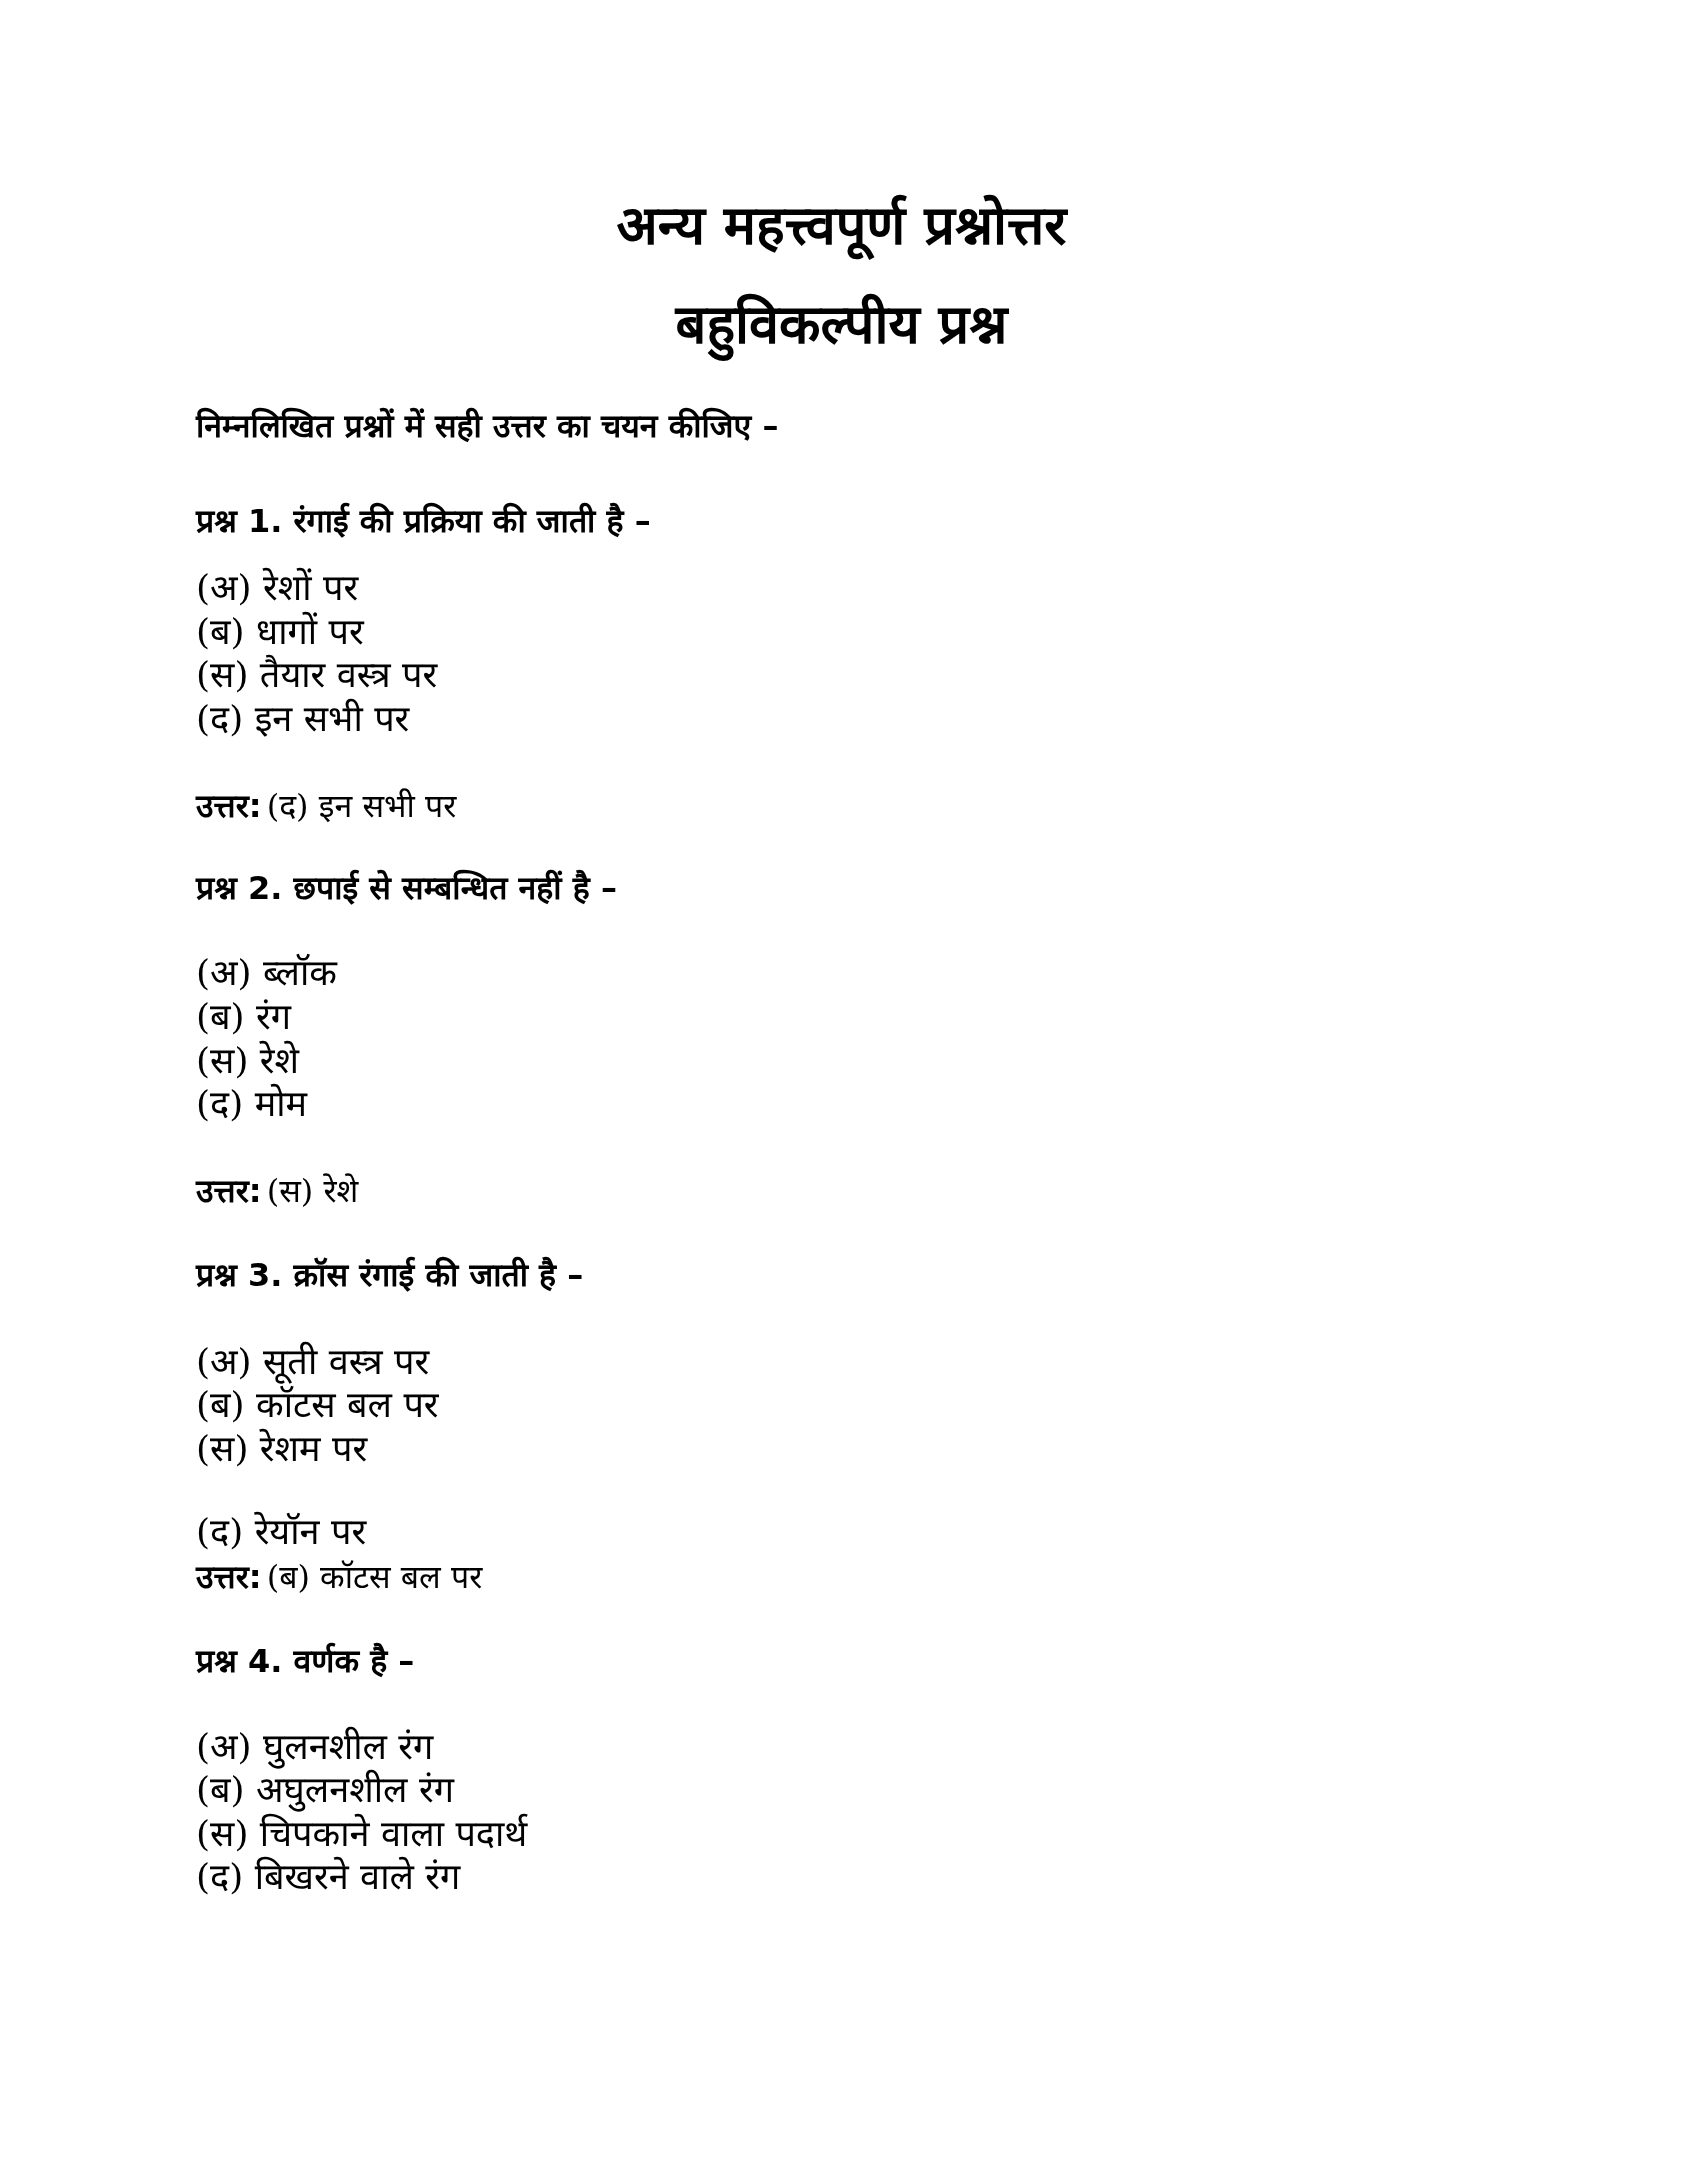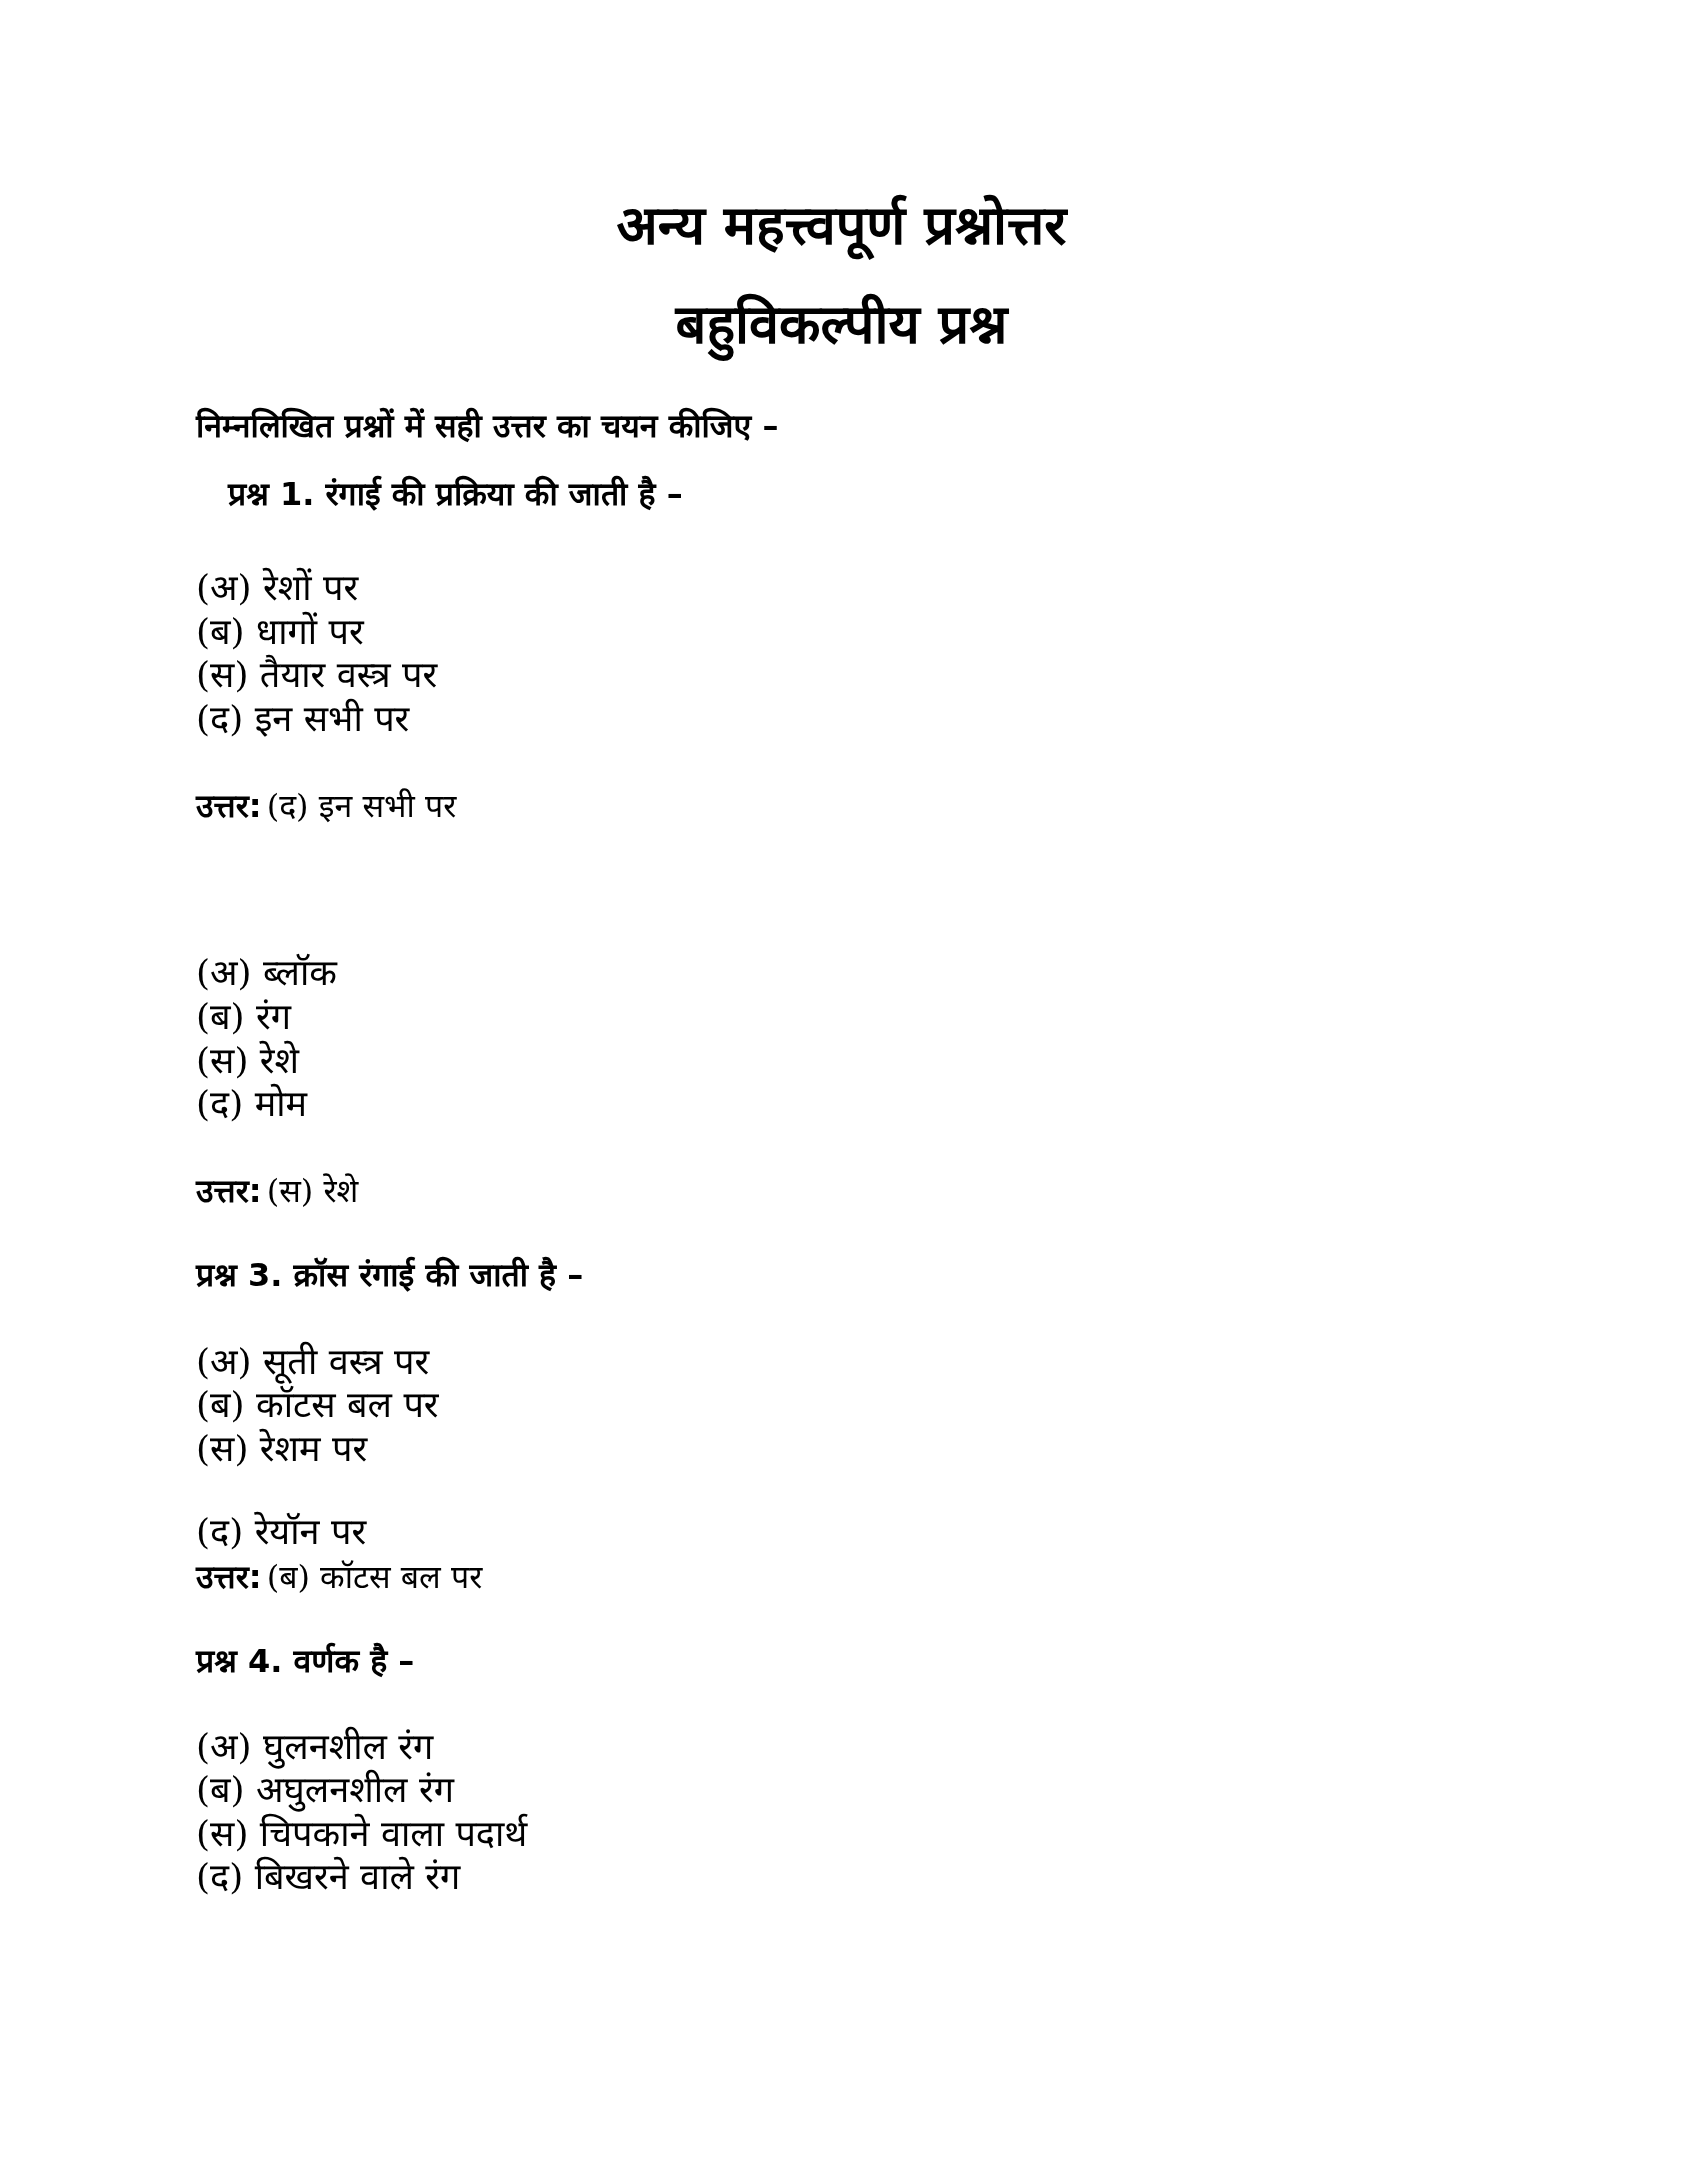--- a/index.html
+++ b/index.html
@@ -59,30 +59,31 @@
 </head>
 <body>
 
 <div class="page">
 
   <div class="title" style="top:196px;">अन्य महत्त्वपूर्ण प्रश्नोत्तर</div>
   <div class="title" style="top:295px;">बहुविकल्पीय प्रश्न</div>
 
   <div class="line bold" style="top:404px;">निम्नलिखित प्रश्नों में सही उत्तर का चयन कीजिए –</div>
 
-  <div class="line bold" style="top:472px;margin-left:32px;">प्रश्न 1. रंगाई की प्रक्रिया की जाती है –</div>
+  <div class="line bold" style="top:499px;">प्रश्न 1. रंगाई की प्रक्रिया की जाती है –</div>
   <div class="line normal" style="top:566px;">(अ) रेशों पर</div>
   <div class="line normal" style="top:610px;">(ब) धागों पर</div>
   <div class="line normal" style="top:653px;">(स) तैयार वस्त्र पर</div>
   <div class="line normal" style="top:697px;">(द) इन सभी पर</div>
   <div class="line" style="top:784px;">
     <span class="answer-label">उत्तर:</span>
     <span class="answer-value">(द) इन सभी पर</span>
   </div>
 
+  <div class="line bold" style="top:866px;">प्रश्न 2. छपाई से सम्बन्धित नहीं है –</div>
   <div class="line normal" style="top:951px;">(अ) ब्लॉक</div>
   <div class="line normal" style="top:995px;">(ब) रंग</div>
   <div class="line normal" style="top:1039px;">(स) रेशे</div>
   <div class="line normal" style="top:1082px;">(द) मोम</div>
   <div class="line" style="top:1169px;">
     <span class="answer-label">उत्तर:</span>
     <span class="answer-value">(स) रेशे</span>
   </div>
 
   <div class="line bold" style="top:1253px;">प्रश्न 3. क्रॉस रंगाई की जाती है –</div>

